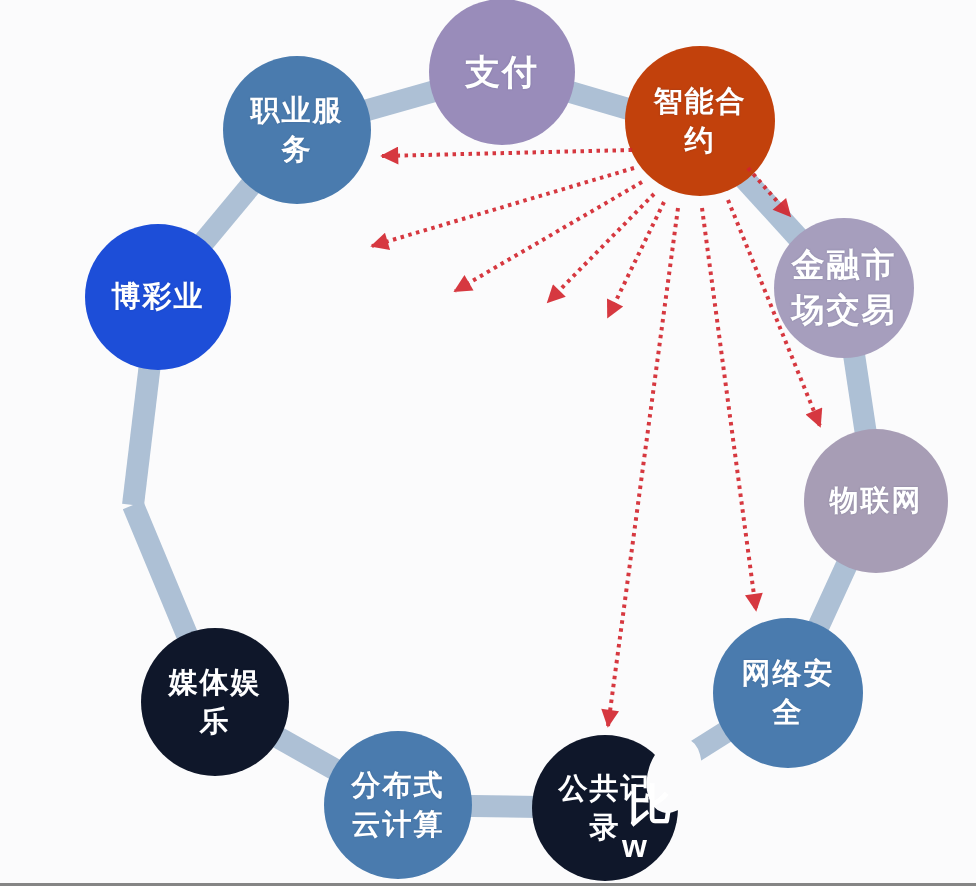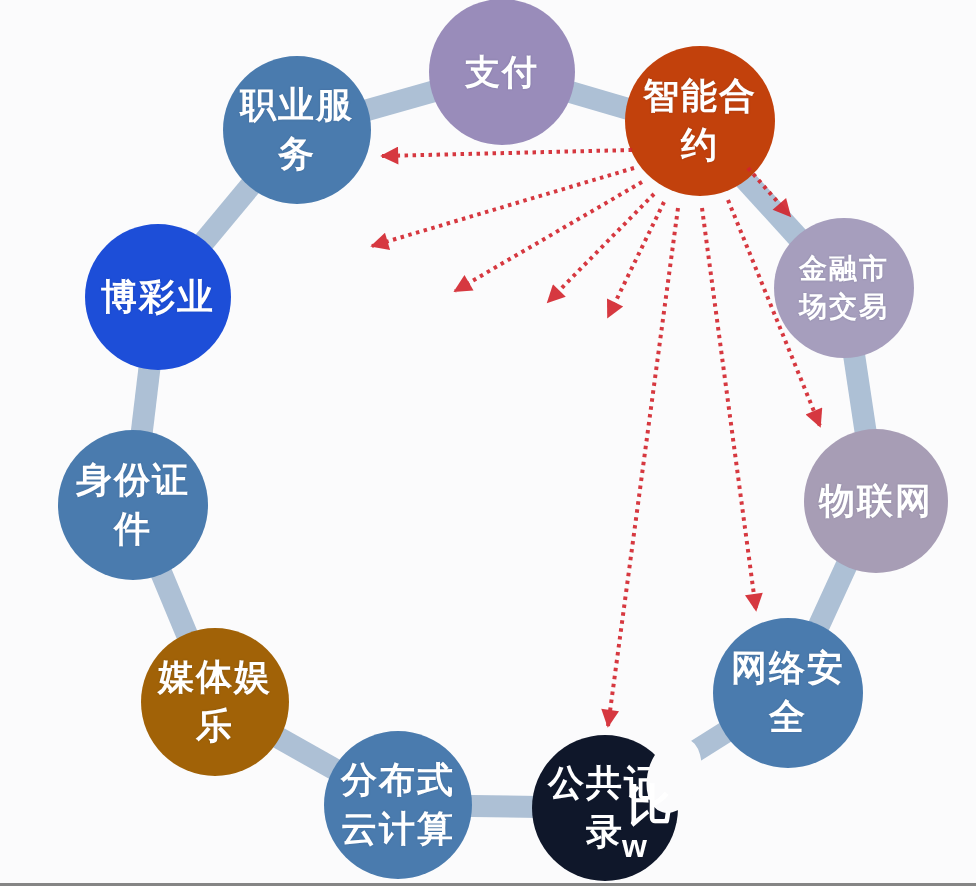--- a/index.html
+++ b/index.html
@@ -39,28 +39,28 @@
   .n-center .label{font-size:46px;letter-spacing:4px;}
   .n-payment{left:429px;top:-1px;width:146px;height:146px;background:#998cba;}
   .n-payment .label{font-size:35px;}
   .n-smart{left:625px;top:46px;width:150px;height:150px;background:#c2410c;}
   .n-financial{left:774px;top:218px;width:140px;height:140px;background:#a69ebd;}
   .n-financial .label{font-size:28px;}
   .n-iot{left:804px;top:429px;width:144px;height:144px;background:#a79db5;}
   .n-netsec{left:713px;top:618px;width:150px;height:150px;background:#4a7bae;}
   .n-public{left:532px;top:735px;width:146px;height:146px;background:#0f172a;}
   .n-cloud{left:324px;top:731px;width:148px;height:148px;background:#4a7bae;}
-  .n-media{left:141px;top:628px;width:148px;height:148px;background:#a16207;align-items:center;}
+  .n-media{left:141px;top:628px;width:148px;height:148px;background:#0f172a;align-items:center;}
   .n-identity{left:58px;top:430px;width:150px;height:150px;background:#4a7bae;}
   .n-gambling{left:85px;top:224px;width:146px;height:146px;background:#1d4ed8;}
   .n-professional{left:223px;top:56px;width:148px;height:148px;background:#4a7bae;}
-  .node .label{font-size:36px;}
+  .node .label{font-size:29px;}
   .n-center .label{font-size:46px;}
   .n-payment .label{font-size:35px;}
-  .n-financial .label{font-size:28px;}
+  .n-financial .label{font-size:33px;}
   
   .wm-blob{
     position:absolute;left:648px;top:736px;width:52px;height:78px;
     background:#fbfbfc;border-radius:50%;
     transform:rotate(18deg);
     z-index:2;
   }
   .wm-glyph1{
     position:absolute;left:628px;top:776px;
     color:#ffffff;font-size:44px;font-weight:bold;z-index:4;
@@ -127,24 +127,20 @@
   <div class="node n-cloud">
     <span class="label">分布式
 云计算</span>
   </div>
 
   <div class="node n-media">
     <span class="label">媒体娱
 乐</span>
   </div>
 
-  <div class="node n-identity">
-    <span class="label">身份证
-件</span>
-  </div>
 
   <div class="node n-gambling">
     <span class="label">博彩业</span>
   </div>
 
   <div class="node n-professional">
     <span class="label">职业服
 务</span>
   </div>
 

